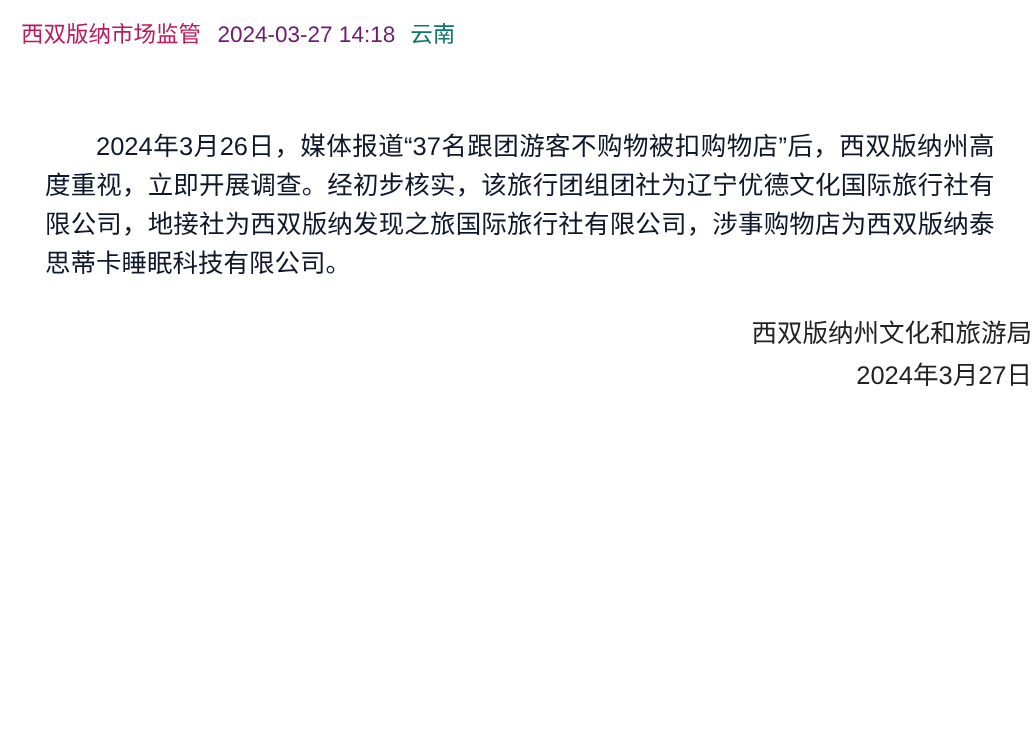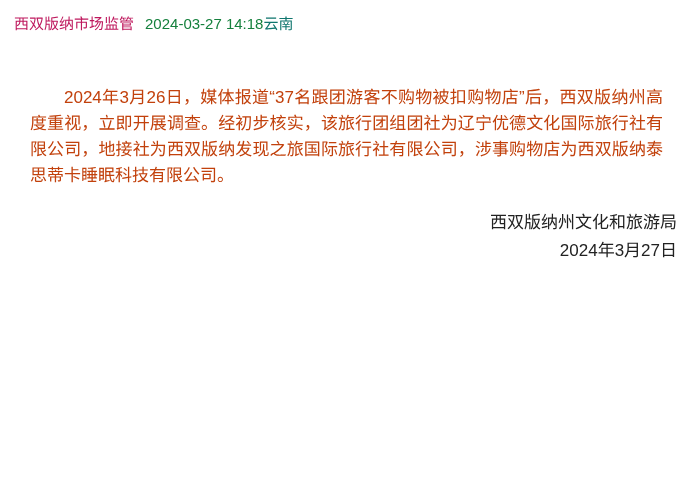--- a/index.html
+++ b/index.html
@@ -33,42 +33,41 @@
     font-size: 15px;
     line-height: 18px;
     white-space: nowrap;
   }
   .meta-row .source {
     color: #be185d;
     margin-right: 11px;
     cursor: pointer;
   }
   .meta-row .pub-date {
-    color: #15803d;
-    margin-right: 0;
+    color: #701a75;
+    margin-right: 10px;
   }
   .meta-row .pub-location {
     color: #0f766e;
   }
   .content {
     margin-top: 52px;
   }
   .content p {
     margin: 0;
     padding: 0 25px 0 30px;
     font-size: 17px;
     line-height: 26px;
-    color: #c2410c;
+    color: #0f172a;
     text-align: justify;
     text-indent: 2em;
     word-break: break-all;
   }
   .signature {
     margin-top: 20px;
-    padding-right: 11px;
     text-align: right;
     font-size: 17px;
     line-height: 28px;
     color: #222222;
   }
   .signature div {
     margin: 0;
   }
 </style>
 </head>

